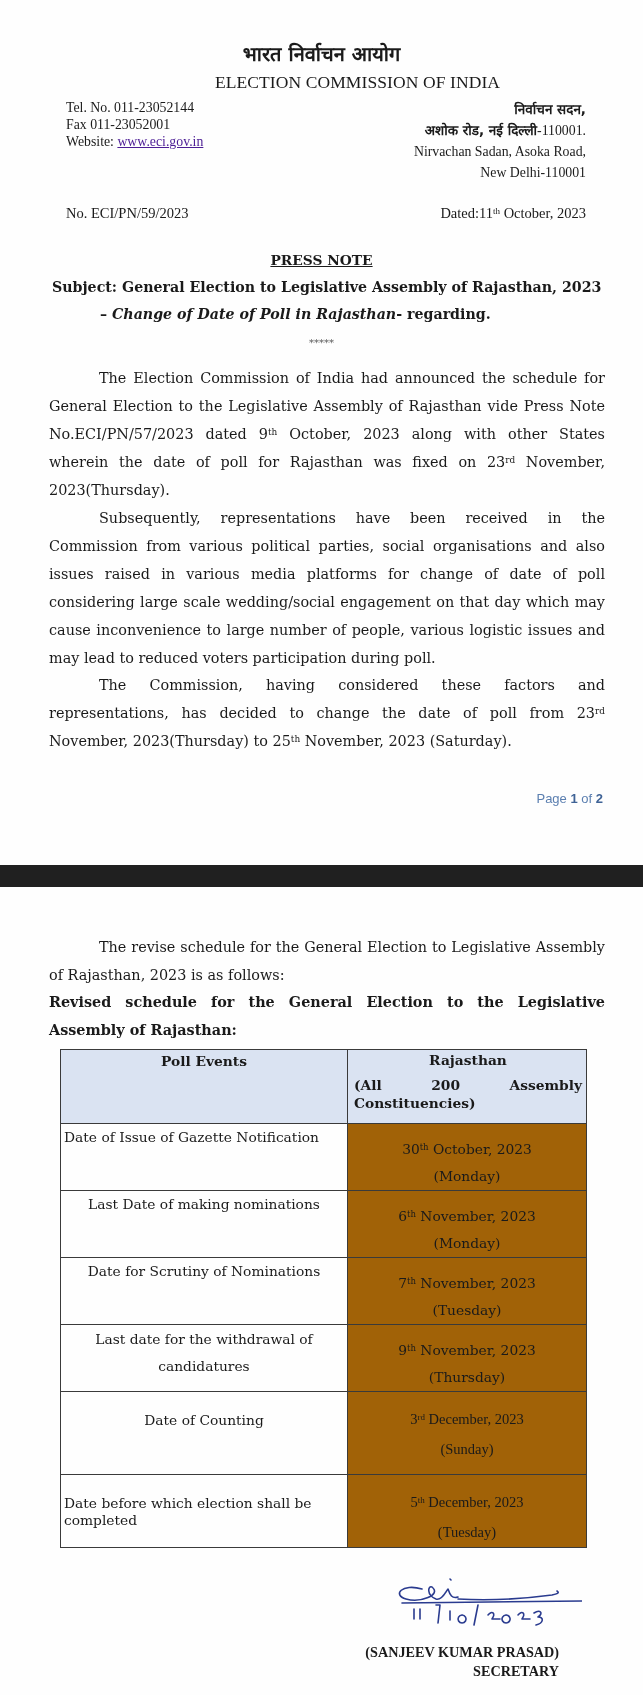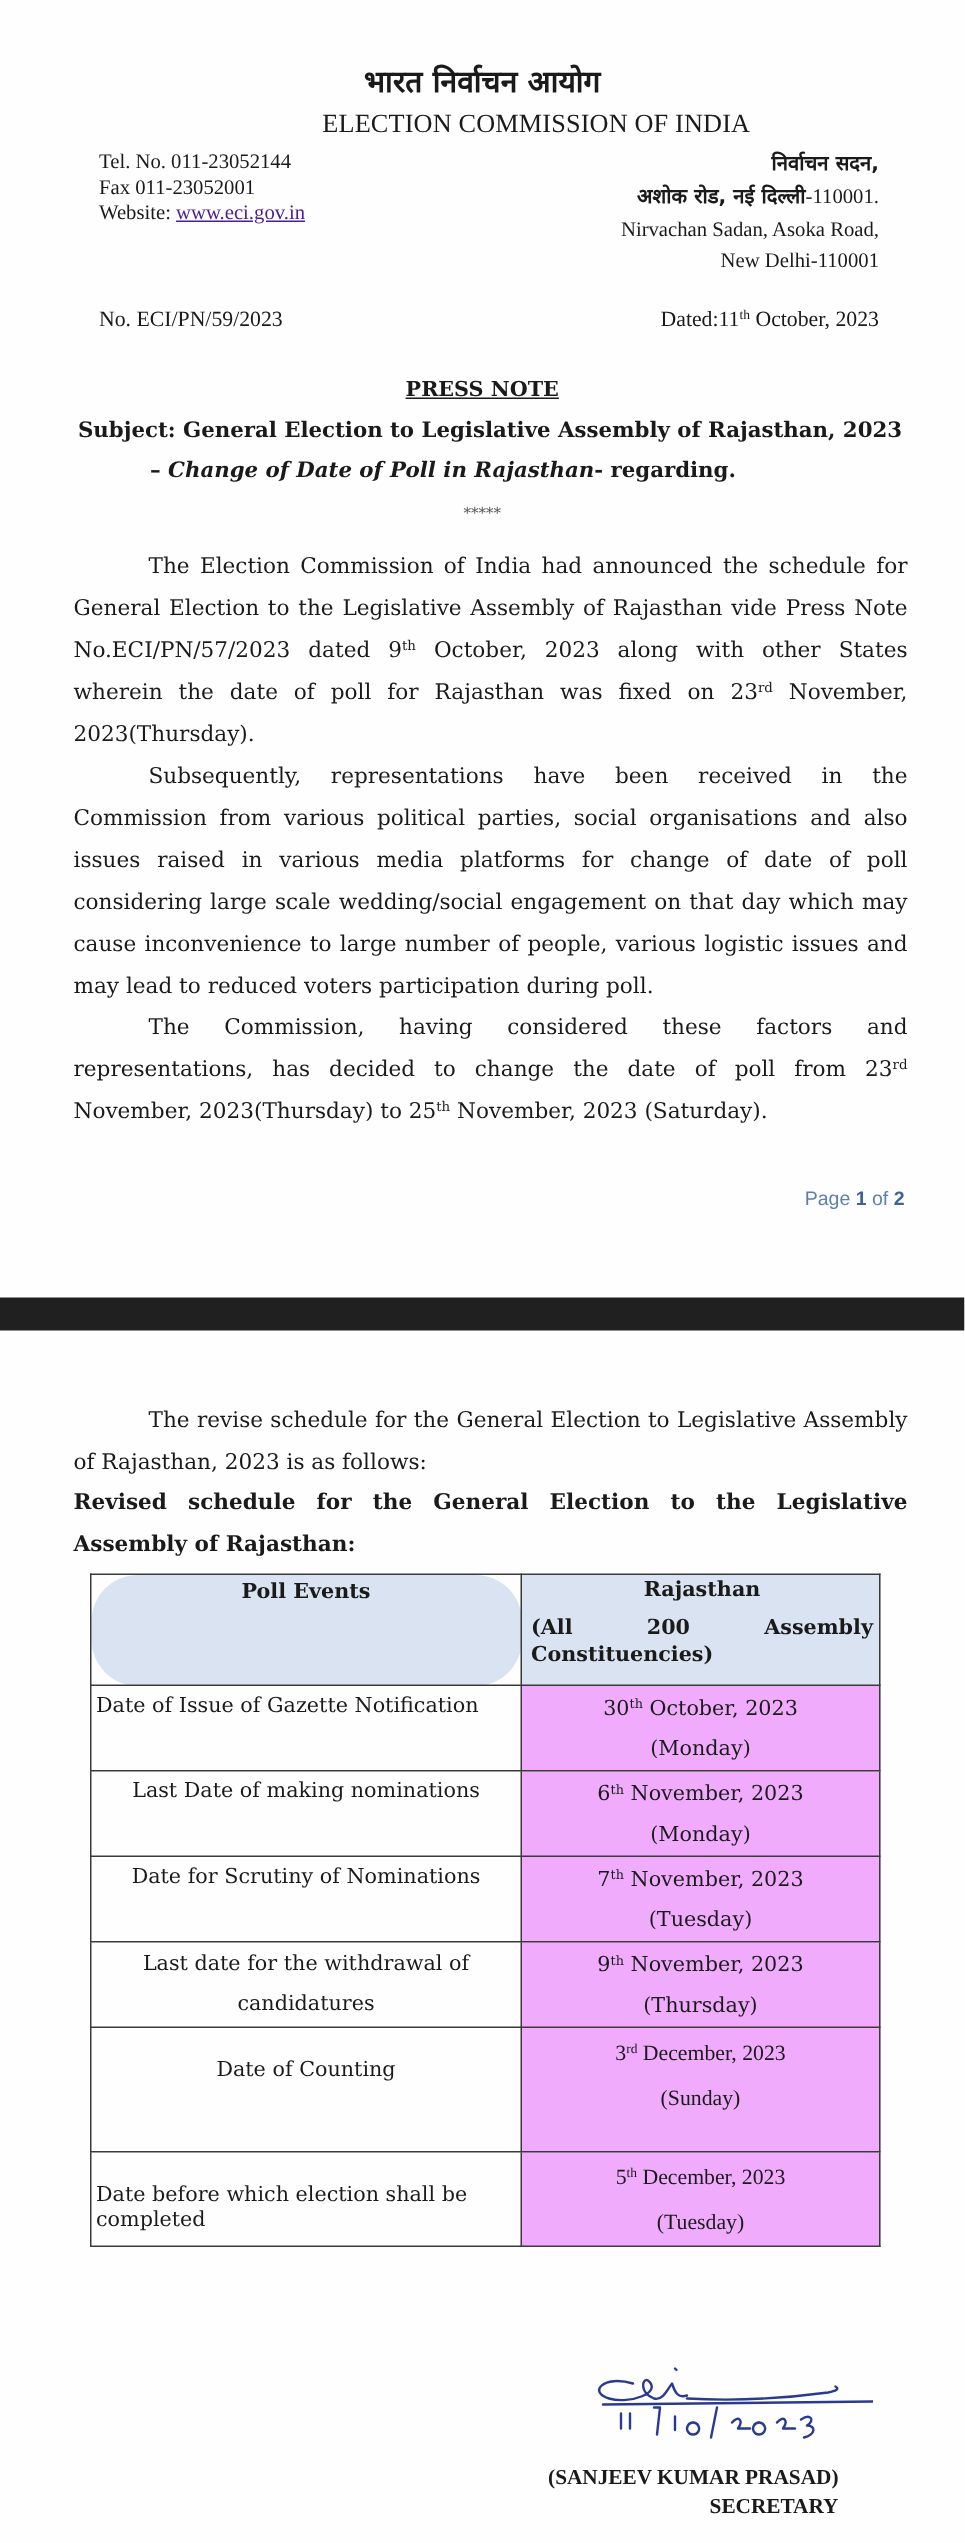--- a/index.html
+++ b/index.html
@@ -37,23 +37,23 @@
 
   .divider { left: 0; top: 865px; width: 643px; height: 22px; background: #202020; }
 
   
   .p2-para { left: 49px; width: 556px; top: 933px; font-size: 14.4px; line-height: 28px; text-align: justify; }
   .p2-heading { left: 49px; width: 556px; top: 988px; font-size: 14.4px; line-height: 28px; font-weight: bold; text-align: justify; text-align-last: left; }
 
   table.schedule { position: absolute; left: 60px; top: 1049px; width: 527px; border-collapse: collapse; font-size: 13.8px; }
   table.schedule td { border: 1.3px solid #3a3a3a; vertical-align: top; }
   table.schedule td.ev { width: 287px; text-align: center; padding: 1px 3px 0 3px; line-height: 24px; }
-  table.schedule td.dt { text-align: center; background: #f0abfc; line-height: 27px; padding-top: 2px; }
+  table.schedule td.dt { text-align: center; background: #a16207; line-height: 27px; padding-top: 12px; }
   table.schedule tr.head td { background: #dae3f2; font-weight: bold; }
-  table.schedule tr.head td.ev { line-height: 20px; padding-top: 1px; border-radius: 31px; }
+  table.schedule tr.head td.ev { line-height: 20px; padding-top: 1px; }
   table.schedule tr.head td.dt { line-height: 18px; padding: 1px 4px 0 6px; }
   .st-name { text-align: center; }
   .st-sub { text-align: justify; text-align-last: left; margin-top: 7px; }
   .left { text-align: left !important; }
   .bold { font-weight: bold; }
   .vmid { vertical-align: middle !important; }
 
   .signature { left: 392px; top: 1565px; }
   .signer { right: 84px; top: 1643px; font-size: 14.2px; font-weight: bold; text-align: right; line-height: 19px; }
 </style>

